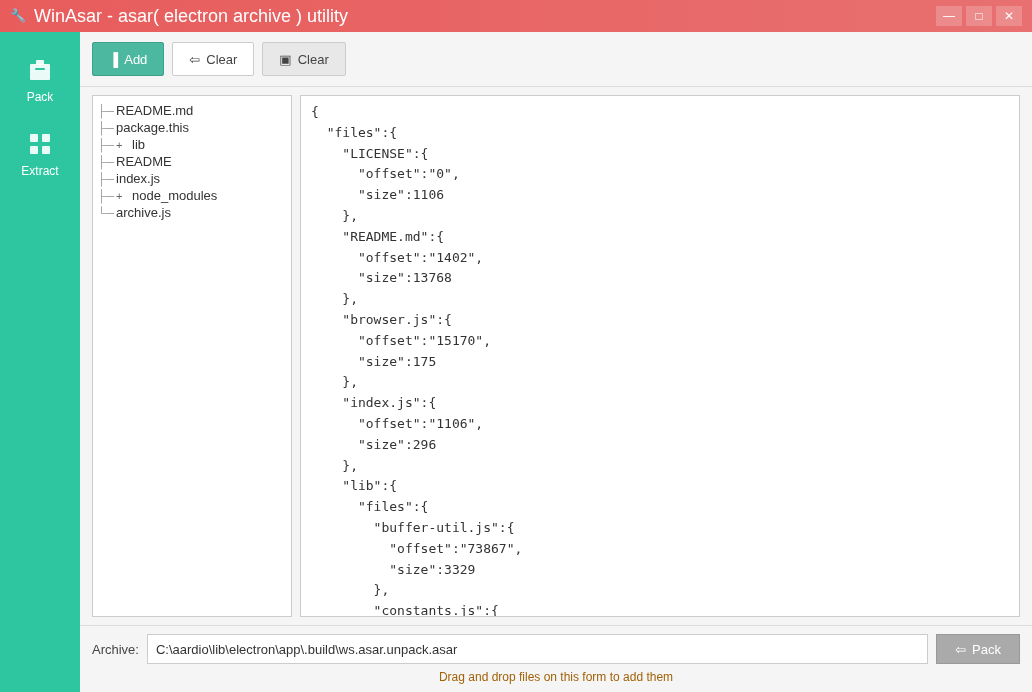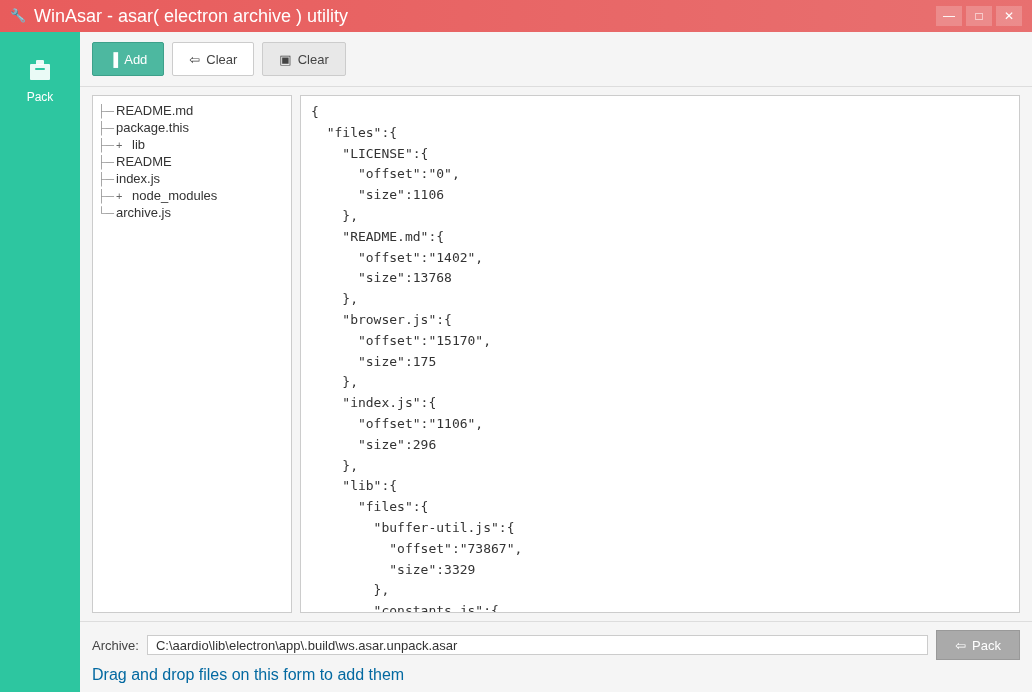--- a/index.html
+++ b/index.html
@@ -190,44 +190,44 @@
       gap: 8px;
       margin-bottom: 6px;
     }
     .archive-label {
       font-size: 13px;
       color: #444;
       white-space: nowrap;
     }
     .archive-input {
       flex: 1;
-      height: 20px;
+      height: 30px;
       border: 1px solid #ccc;
       padding: 0 8px;
       font-size: 13px;
       color: #333;
       outline: none;
       background: white;
     }
     .pack-btn {
       display: flex;
       align-items: center;
       gap: 6px;
       padding: 6px 18px;
       background: #aaa;
       border: 1px solid #999;
       color: white;
       cursor: pointer;
       font-size: 13px;
       height: 30px;
     }
     .drop-hint {
-      text-align: left;
-      font-size: 16px;
-      color: #0369a1;
+      text-align: center;
+      font-size: 12px;
+      color: #a16207;
     }
 
     
     .json-viewer::-webkit-scrollbar { width: 14px; }
     .json-viewer::-webkit-scrollbar-track { background: #f0f0f0; }
     .json-viewer::-webkit-scrollbar-thumb { background: #c0c0c0; border: 2px solid #f0f0f0; }
   </style>
 </head>
 <body>
 
@@ -246,20 +246,31 @@
   <div class="sidebar">
     <div class="sidebar-item">
       <div class="icon-wrap">
         <svg width="28" height="28" viewBox="0 0 28 28" fill="none">
           <rect x="4" y="8" width="20" height="16" rx="1" fill="white" opacity="0.9"></rect>
           <rect x="10" y="4" width="8" height="5" rx="1" fill="white" opacity="0.9"></rect>
           <rect x="9" y="12" width="10" height="2" rx="1" fill="#2dc6a0"></rect>
         </svg>
       </div>
       <span class="label">Pack</span>
+    </div>
+    <div class="sidebar-item">
+      <div class="icon-wrap">
+        <svg width="28" height="28" viewBox="0 0 28 28" fill="none">
+          <rect x="4" y="4" width="8" height="8" rx="1" fill="white" opacity="0.9"></rect>
+          <rect x="16" y="4" width="8" height="8" rx="1" fill="white" opacity="0.9"></rect>
+          <rect x="4" y="16" width="8" height="8" rx="1" fill="white" opacity="0.9"></rect>
+          <rect x="16" y="16" width="8" height="8" rx="1" fill="white" opacity="0.9"></rect>
+        </svg>
+      </div>
+      <span class="label">Extract</span>
     </div>
   </div>
 
   <div class="content-area">
 
     <div class="toolbar">
       <button class="toolbar-btn add">
         <span>▐</span>
         <span>Add</span>
       </button>

